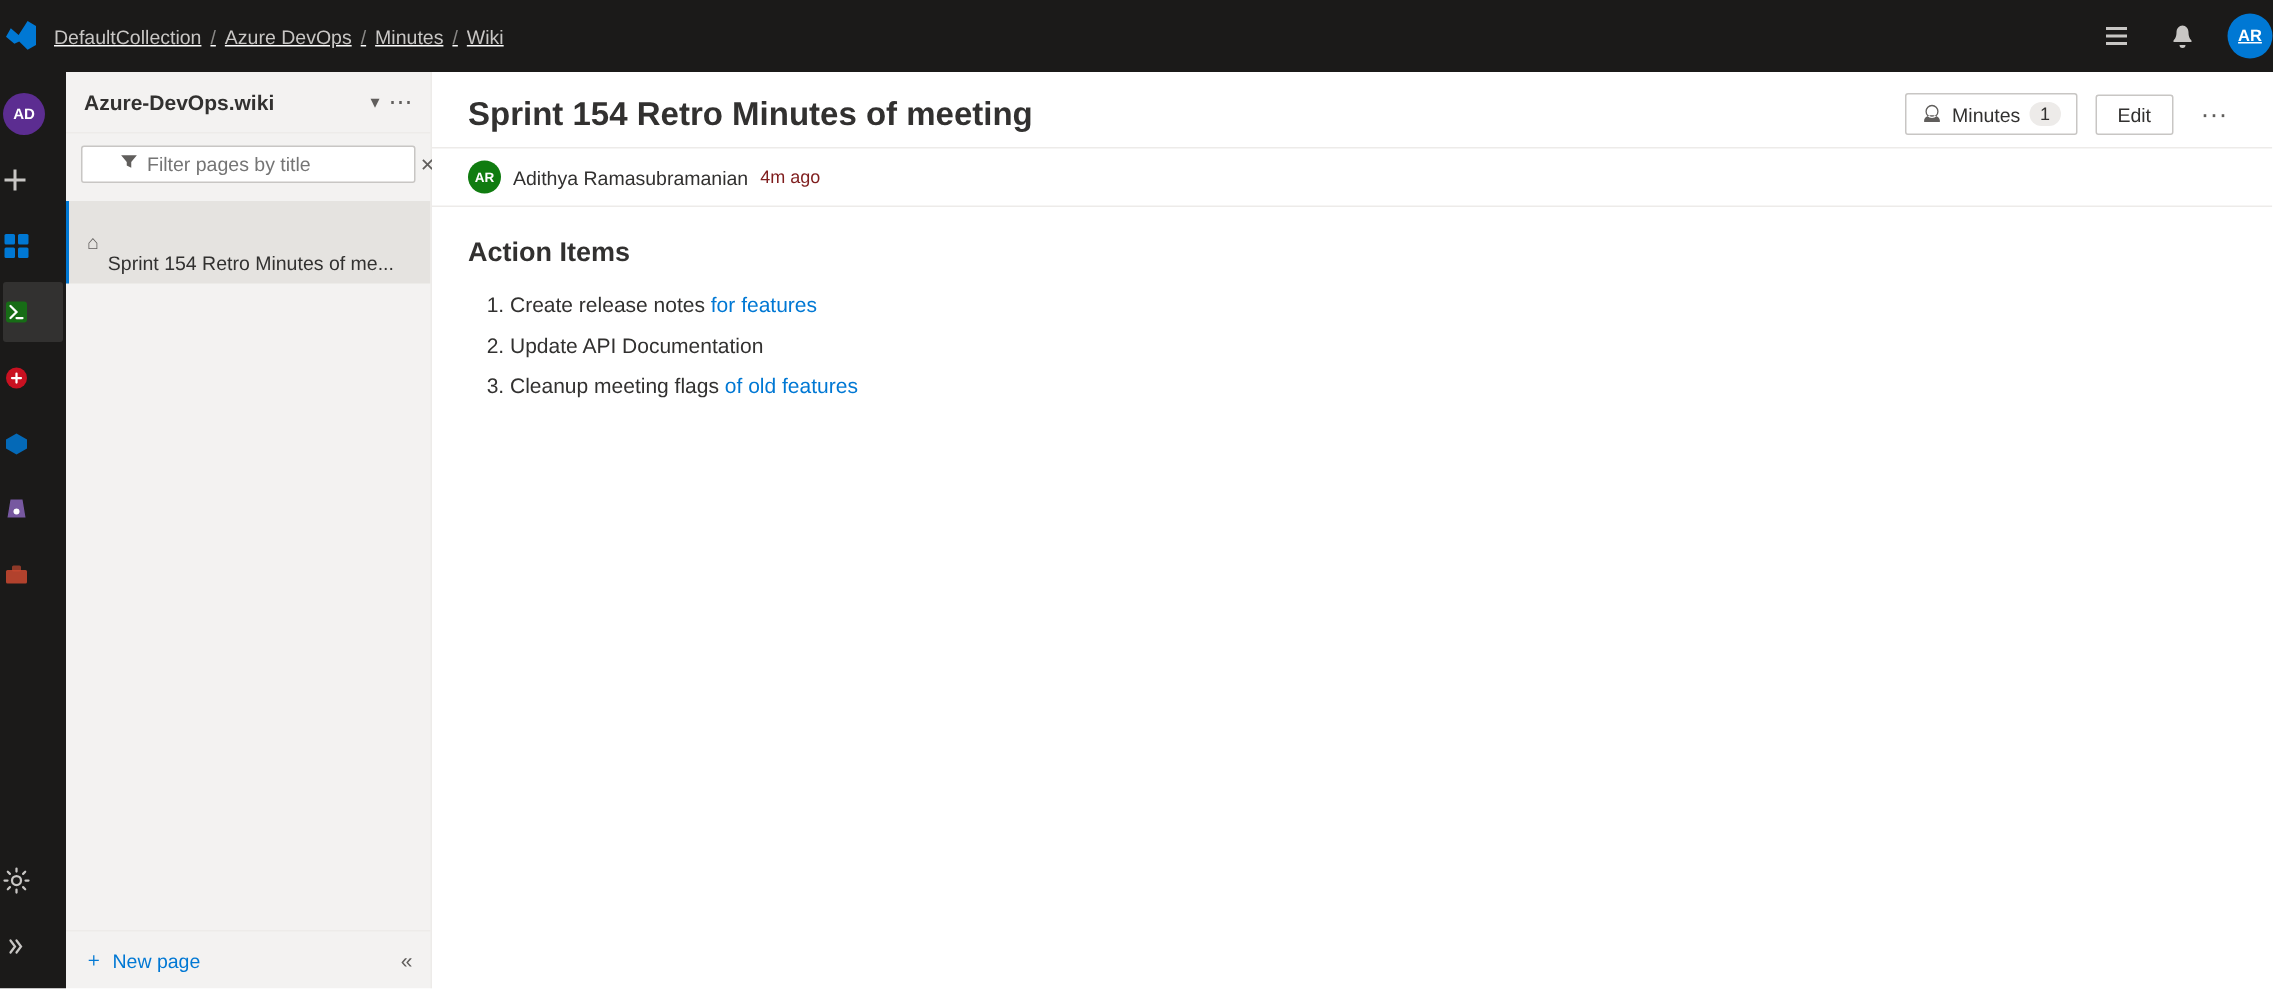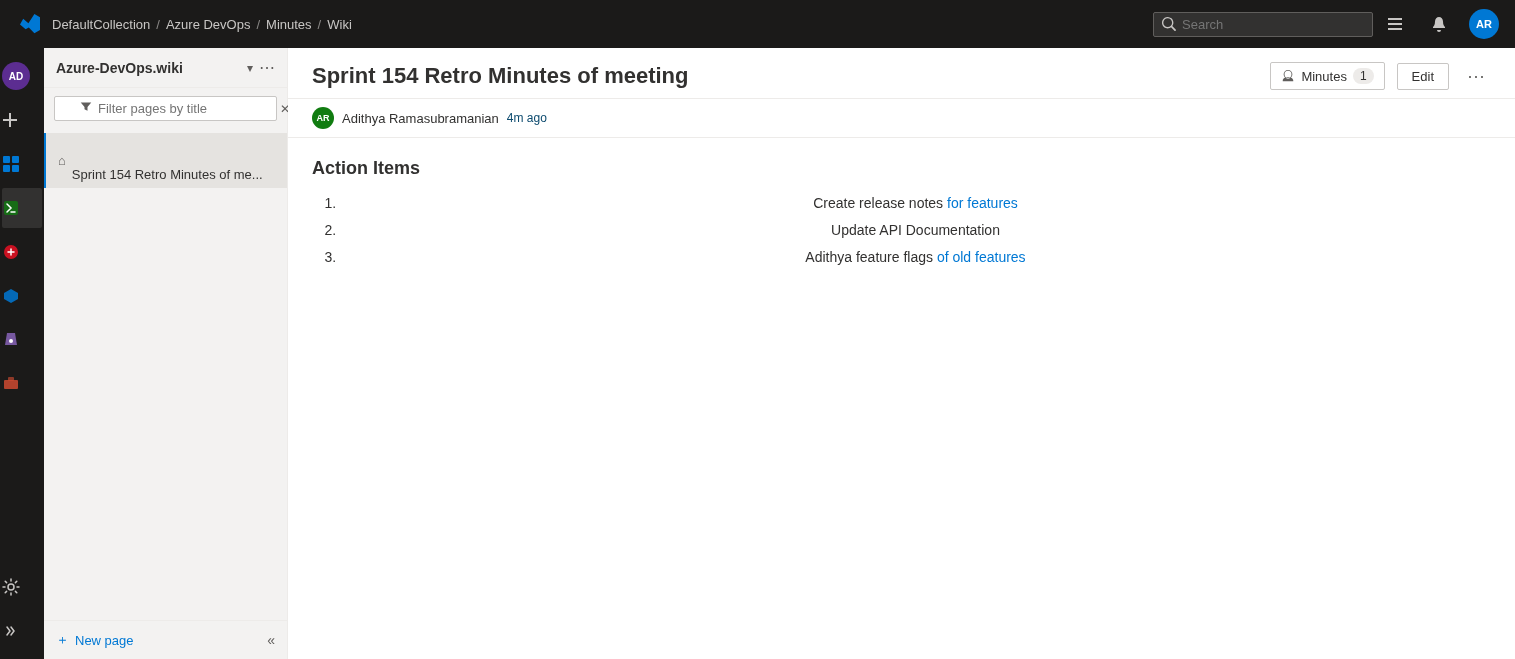--- a/index.html
+++ b/index.html
@@ -5,25 +5,26 @@
     * { box-sizing: border-box; margin: 0; padding: 0; }
     body { font-family: 'Segoe UI', sans-serif; font-size: 14px; color: #323130; background: #fff; overflow: hidden; }
 
     
     .top-nav {
       display: flex;
       align-items: center;
       height: 48px;
       background: #1b1a19;
       color: #fff;
-      padding: 0 16px;
+      padding: 0 0;
       gap: 8px;
       position: fixed;
       top: 0; left: 0; right: 0;
       z-index: 100;
+      text-decoration: underline;
     }
     .top-nav-logo {
       width: 28px; height: 28px;
       display: flex; align-items: center; justify-content: center;
     }
     .breadcrumb {
       display: flex; align-items: center; gap: 6px;
       font-size: 13px; color: #c8c6c4;
     }
     .breadcrumb a { color: #c8c6c4; text-decoration: none; }
@@ -196,34 +197,34 @@
       gap: 8px;
       border-bottom: 1px solid #edebe9;
     }
     .author-avatar {
       width: 22px; height: 22px; border-radius: 50%;
       background: #107c10; color: #fff;
       display: flex; align-items: center; justify-content: center;
       font-size: 9px; font-weight: 600;
     }
     .author-name { font-size: 13px; color: #323130; }
-    .author-time { font-size: 12px; color: #0c4a6e; }
+    .author-time { font-size: 12px; color: #7f1d1d; }
 
     .content-body {
       padding: 20px 24px;
       flex: 1;
     }
     .content-body h2 {
       font-size: 18px; font-weight: 600; margin-bottom: 14px; color: #323130;
     }
     .content-body ol {
       padding-left: 28px; display: flex; flex-direction: column; gap: 6px;
     }
     .content-body ol li {
-      font-size: 14px; color: #323130; line-height: 1.5; text-align: center;
+      font-size: 14px; color: #323130; line-height: 1.5;
     }
     .content-body ol li a, .content-body ol li .link-text {
       color: #0078d4; text-decoration: none;
     }
   </style>
 </head>
 <body>
 
 <nav class="top-nav">
   <div class="top-nav-logo">
@@ -234,26 +235,20 @@
   <div class="breadcrumb">
     <a>DefaultCollection</a>
     <span class="breadcrumb-sep">/</span>
     <a>Azure DevOps</a>
     <span class="breadcrumb-sep">/</span>
     <a>Minutes</a>
     <span class="breadcrumb-sep">/</span>
     <a>Wiki</a>
   </div>
   <div class="nav-spacer"></div>
-  <div class="search-box">
-    <svg width="14" height="14" viewBox="0 0 16 16" fill="#c8c6c4">
-      <path d="M11.742 10.344a6.5 6.5 0 1 0-1.397 1.398l3.85 3.85a1 1 0 0 0 1.415-1.415l-3.868-3.833zm-5.242 1.156a5 5 0 1 1 0-10 5 5 0 0 1 0 10z"></path>
-    </svg>
-    <input type="text" placeholder="Search" style="">
-  </div>
   <div class="nav-icons">
     <div class="nav-icon-btn">
       <svg width="16" height="16" viewBox="0 0 16 16" fill="#c8c6c4">
         <path d="M1 2h14v2H1V2zm0 5h14v2H1V7zm0 5h14v2H1v-2z"></path>
       </svg>
     </div>
     <div class="nav-icon-btn">
       <svg width="16" height="16" viewBox="0 0 16 16" fill="#c8c6c4">
         <path d="M8 16a2 2 0 0 0 2-2H6a2 2 0 0 0 2 2zm6-5c-.8-.9-2-2.1-2-5.5C12 3 10.2 1 8 1S4 3 4 5.5c0 3.4-1.2 4.6-2 5.5H2v1h12v-1h-2z"></path>
       </svg>
@@ -376,18 +371,18 @@
     <div class="content-body">
       <h2>Action Items</h2>
       <ol>
         <li>
           <span>Create release notes </span><span class="link-text">for features</span>
         </li>
         <li>
           <span>Update API Documentation</span>
         </li>
         <li>
-          <span>Adithya feature flags </span><span class="link-text">of old features</span>
+          <span>Cleanup meeting flags </span><span class="link-text">of old features</span>
         </li>
       </ol>
     </div>
   </div>
 </div>
 
 </body></html>

